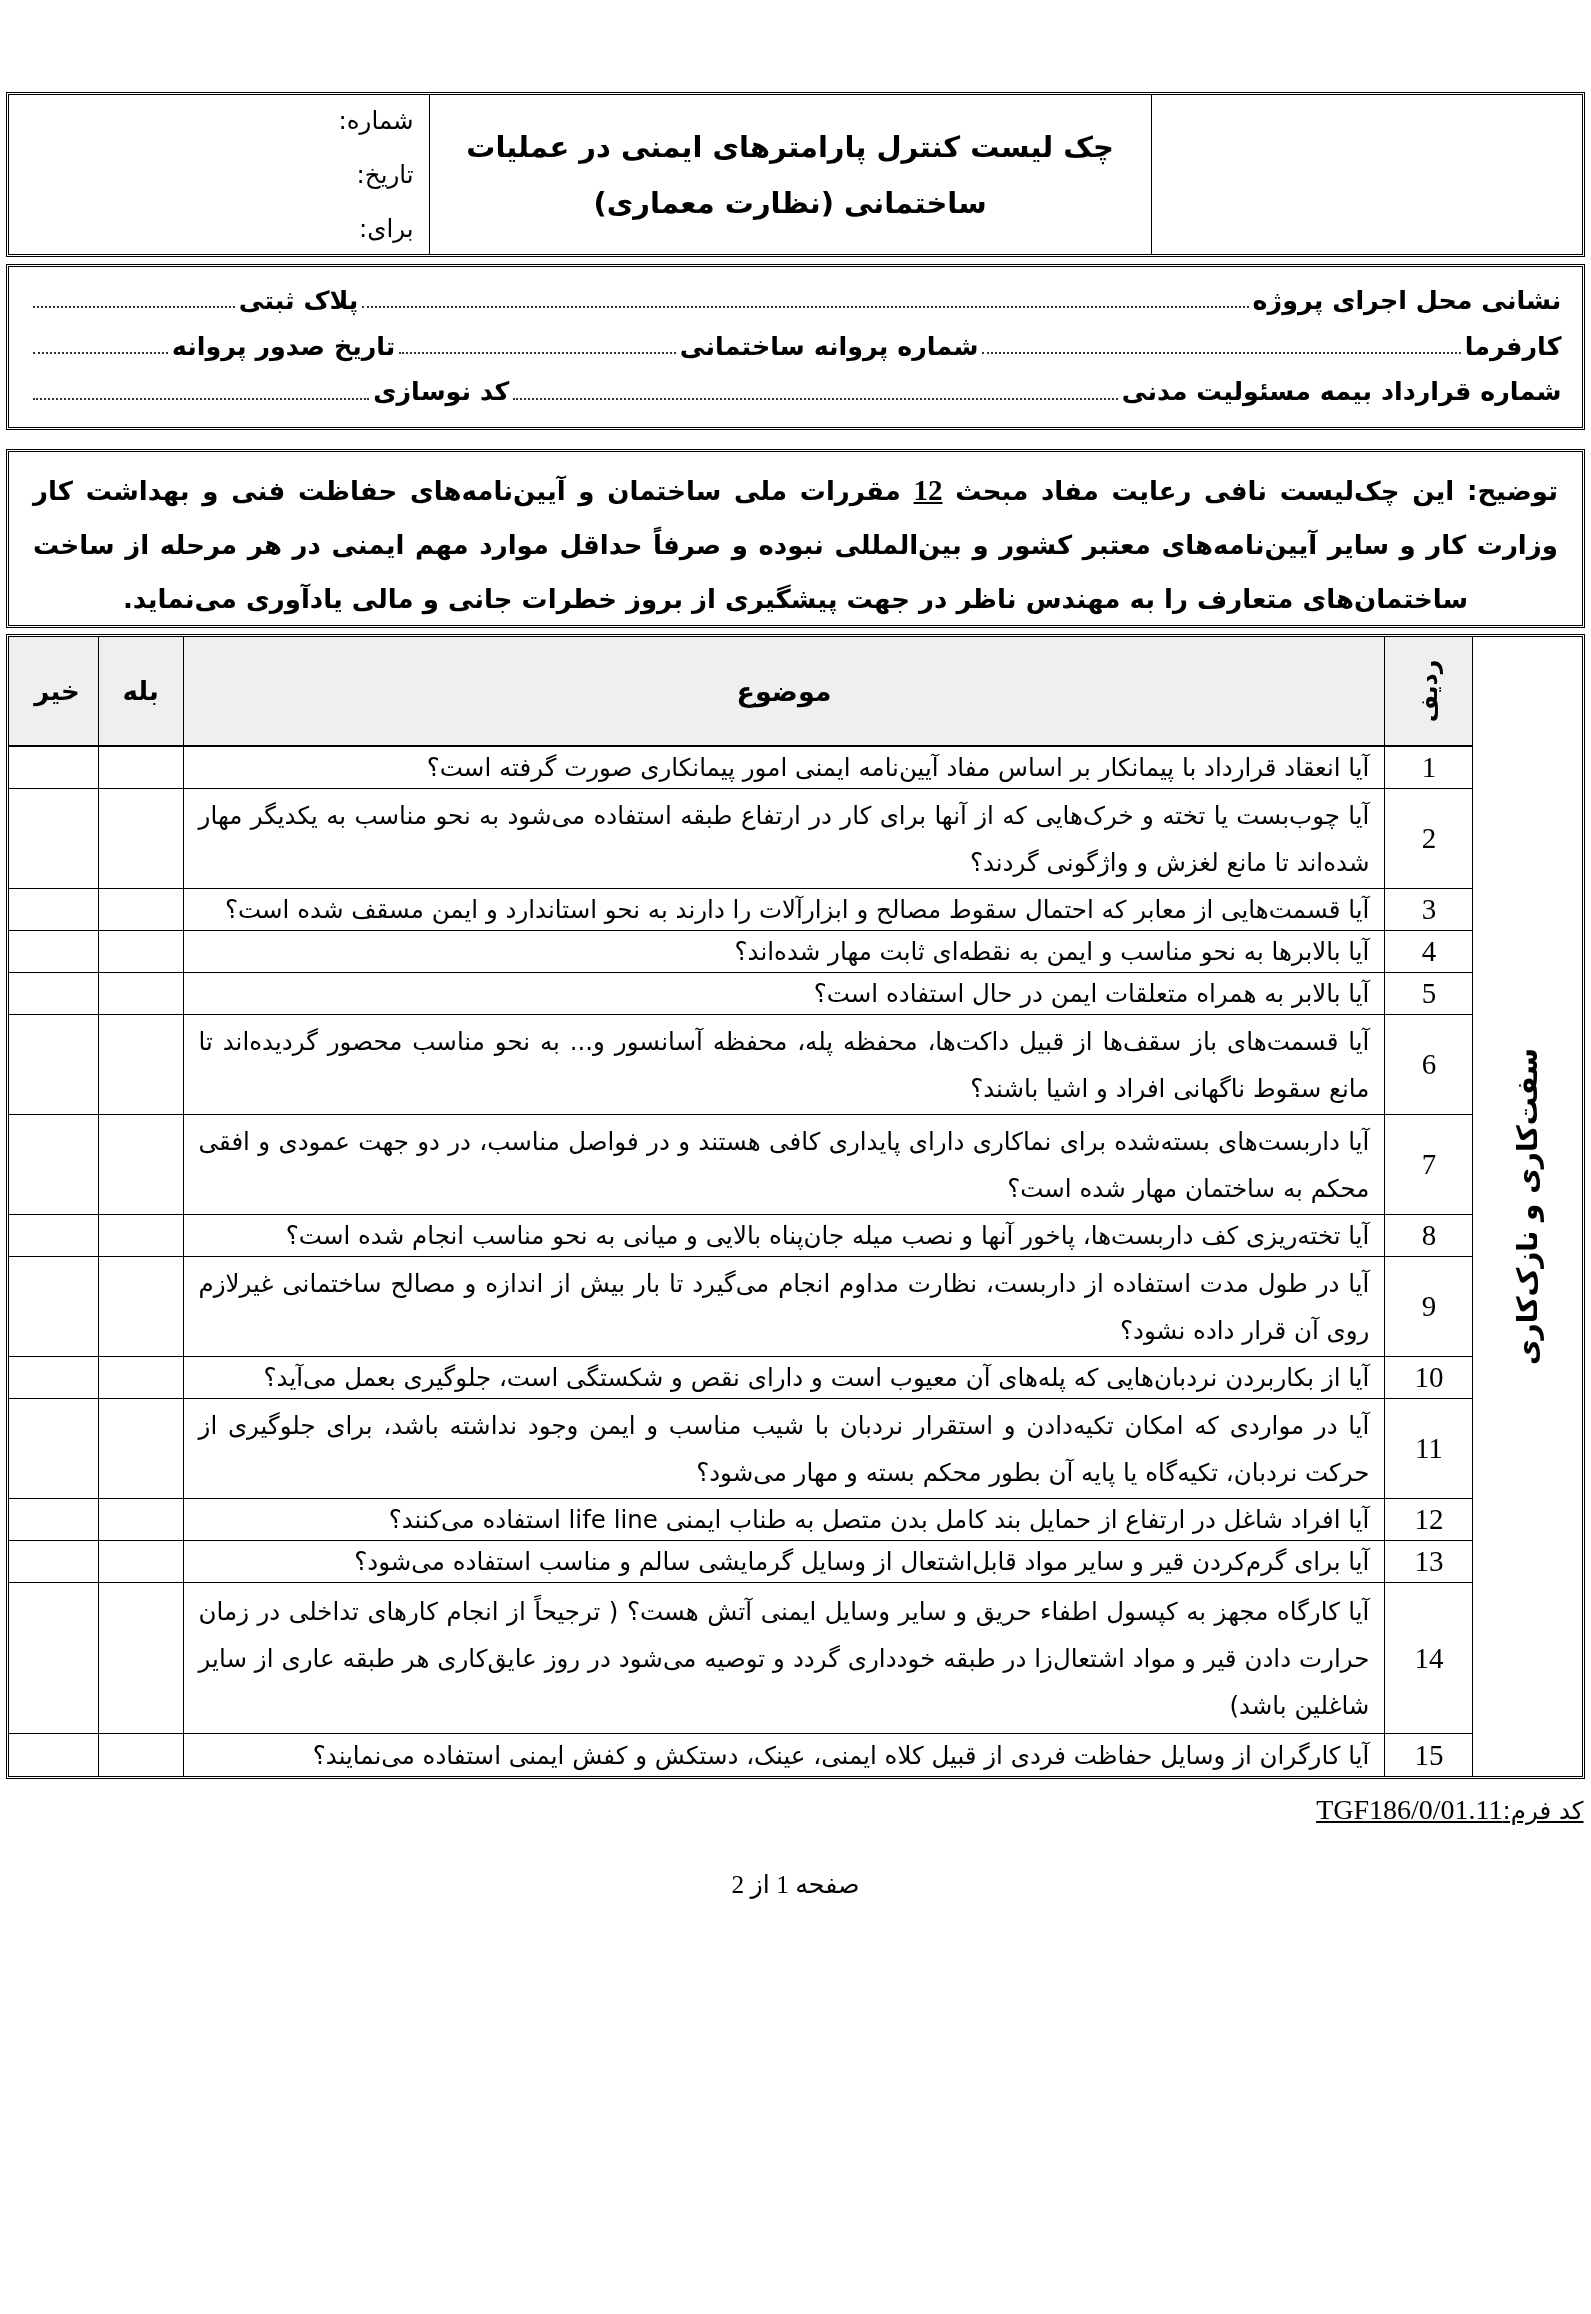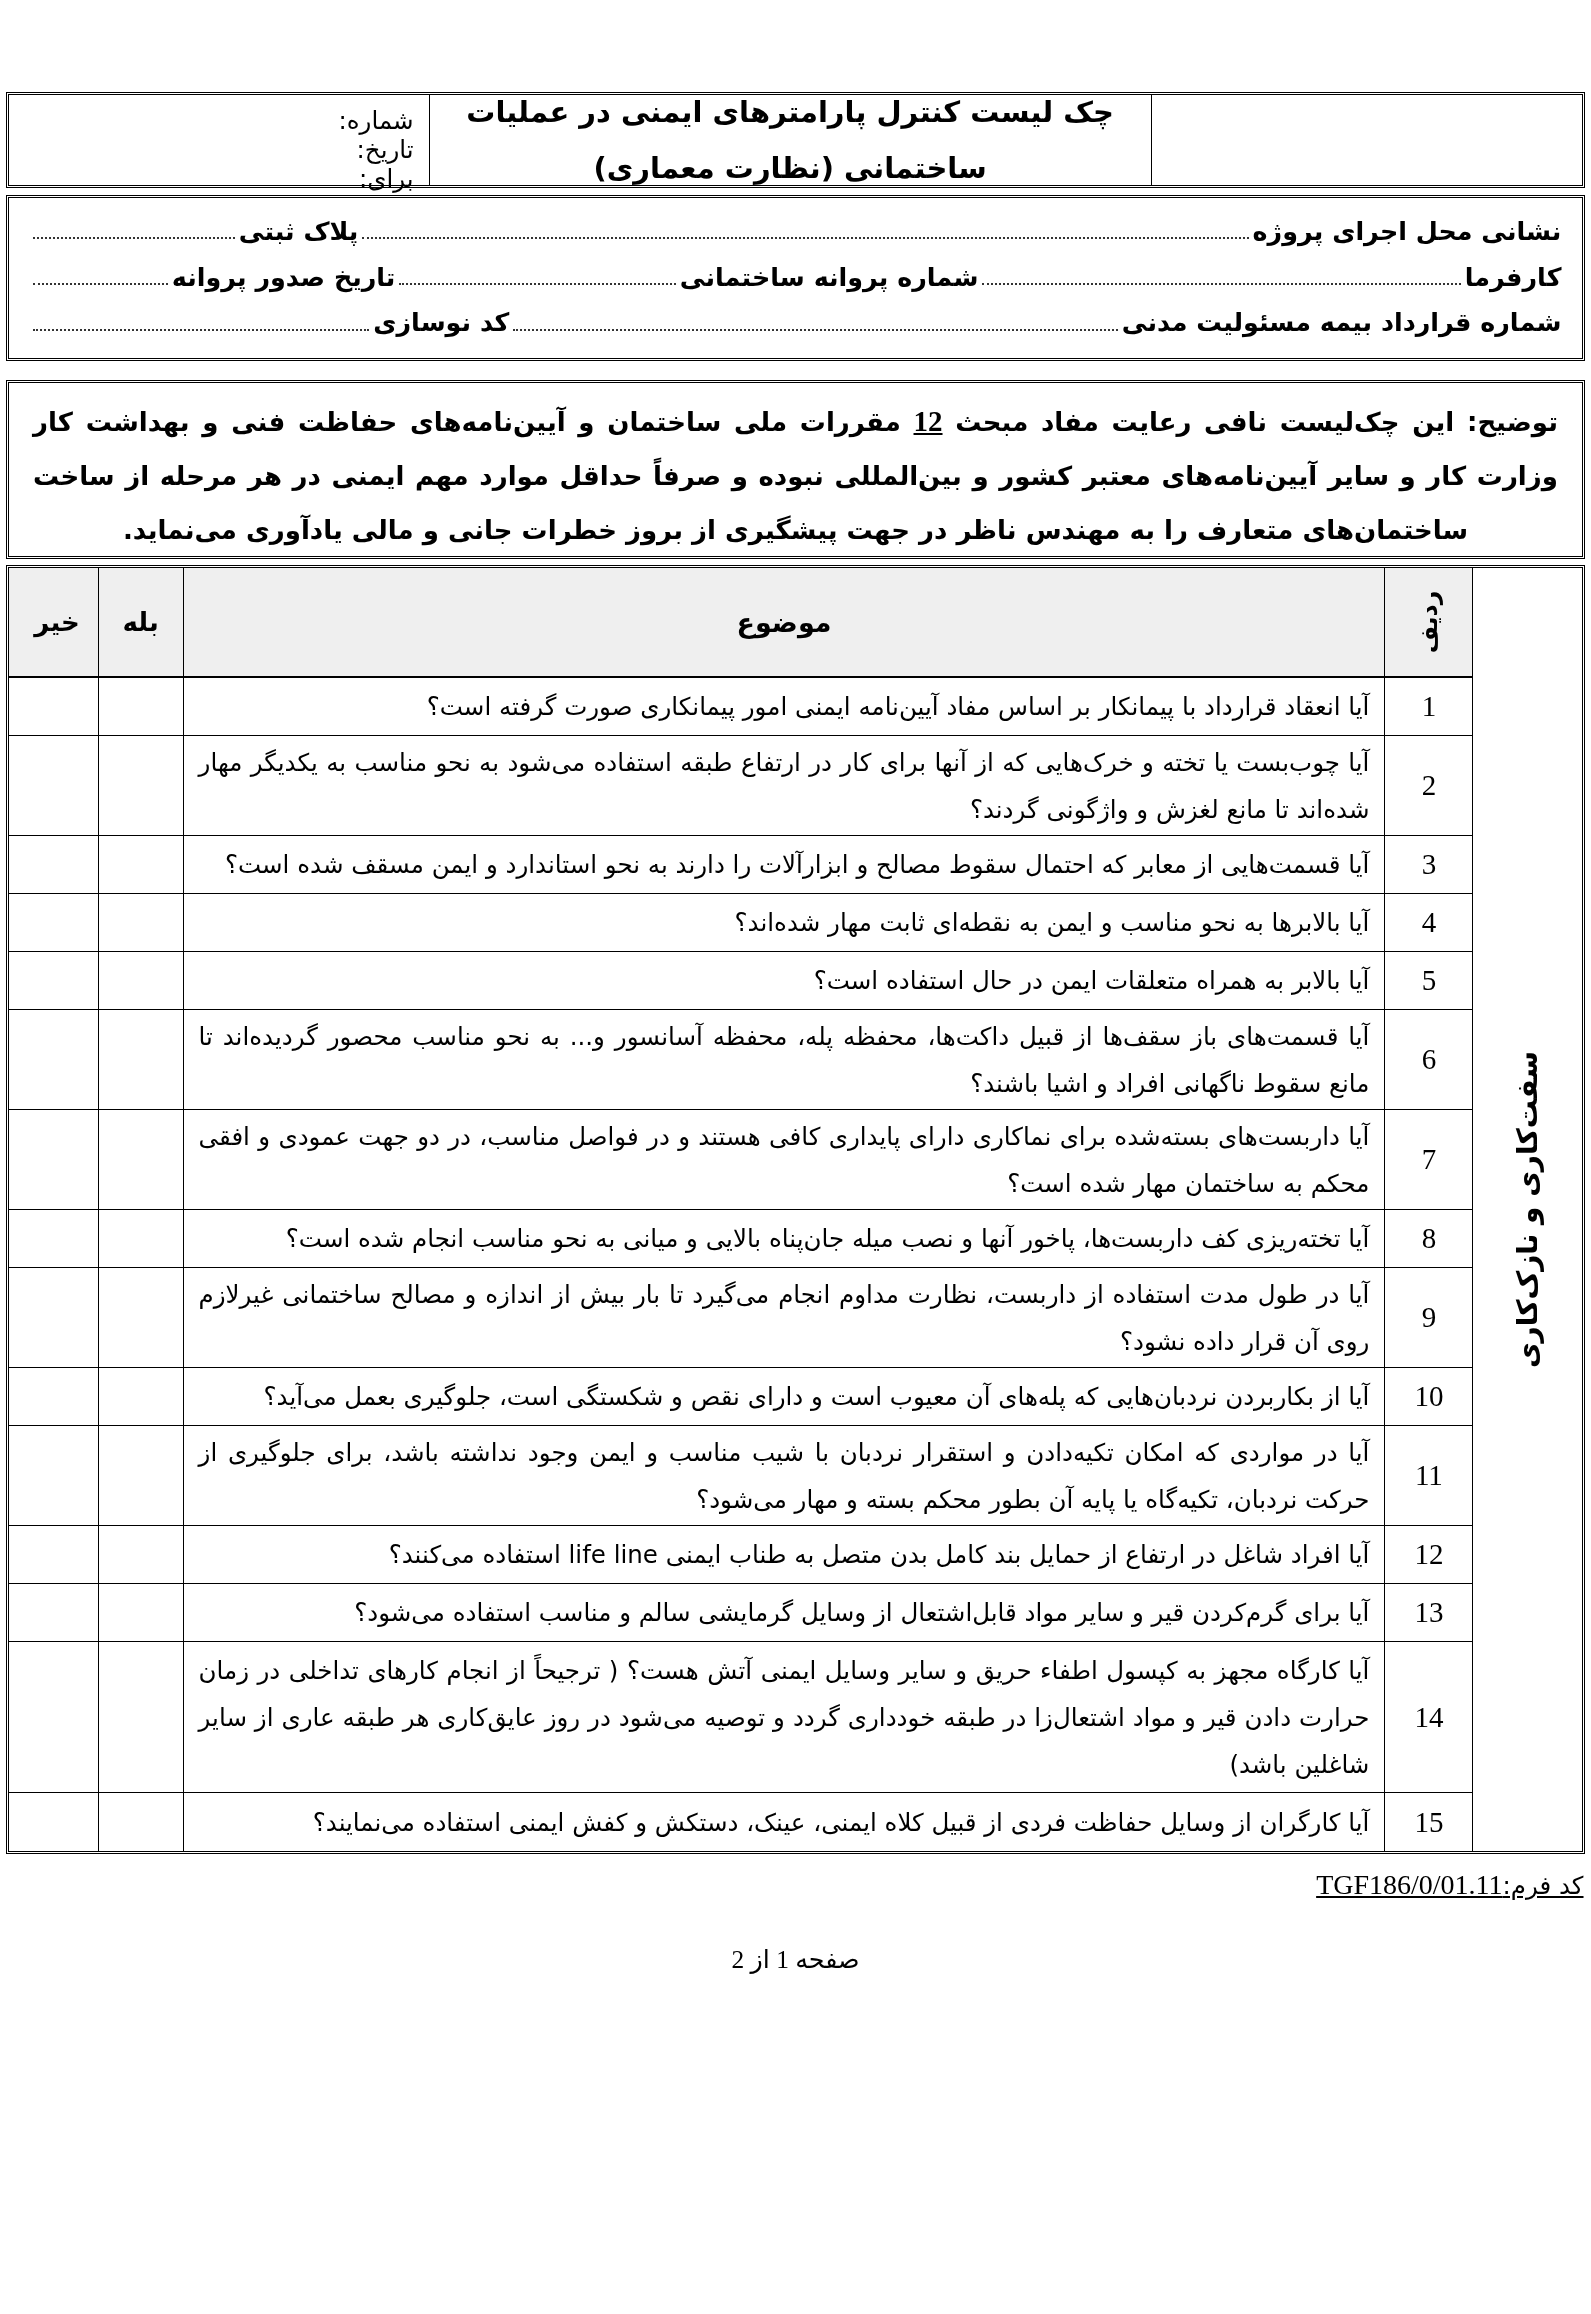--- a/index.html
+++ b/index.html
@@ -6,21 +6,21 @@
   html,body { margin:0; padding:0; }
   body {
     width:1591px; height:2315px; background:#ffffff; color:#000;
     font-family:"DejaVu Sans", sans-serif; overflow:hidden;
   }
   .page { padding:92px 5.6px 0 5.6px; }
 
   .dbox { border:3.8px double #000; background:#fff; }
 
   
-  .hdr { display:flex; direction:ltr; height:96px; }
+  .hdr { display:flex; direction:ltr; height:165px; }
   .hdr-meta {
     width:421px; border-right:1.9px solid #000; direction:rtl;
     display:flex; flex-direction:column; justify-content:space-between;
     padding:11.3px 15px; font-size:24.5px;
   }
   .hdr-title {
     width:722px; border-right:1.9px solid #000; direction:rtl;
     display:flex; flex-direction:column; justify-content:center; text-align:center;
     font-weight:bold; font-size:29px; line-height:56px;
   }
@@ -63,21 +63,21 @@
            font-family:"Liberation Serif", serif; font-size:29px; }
   .thead { height:110px; background:#efefef; border-bottom:2.8px solid #000; }
   .thead .c-no, .thead .c-yes {
     display:flex; align-items:center; justify-content:center;
     font-weight:bold; font-size:26px;
   }
   .thead .c-sub { justify-content:center; font-weight:bold; font-size:27px; }
   .rot { transform:rotate(-90deg); white-space:nowrap; direction:rtl;
          font-family:"DejaVu Sans", sans-serif; }
   .thead .c-num .rot { font-weight:bold; font-size:23.5px; }
-  .h1 { height:58px; }
+  .h1 { height:42px; }
   .h2 { height:100px; }
   .h3 { height:151px; }
   .c-sub p { margin:0; width:100%; font-size:24.5px; line-height:47px;
              text-align:justify; text-align-last:right; }
   .cat-col { width:110px; border-left:1.9px solid #000;
              display:flex; align-items:center; justify-content:center; }
   .cat-col .rot { font-weight:bold; font-size:28px; }
 
   
   .form-code { margin-top:15px; direction:rtl; text-align:right;

